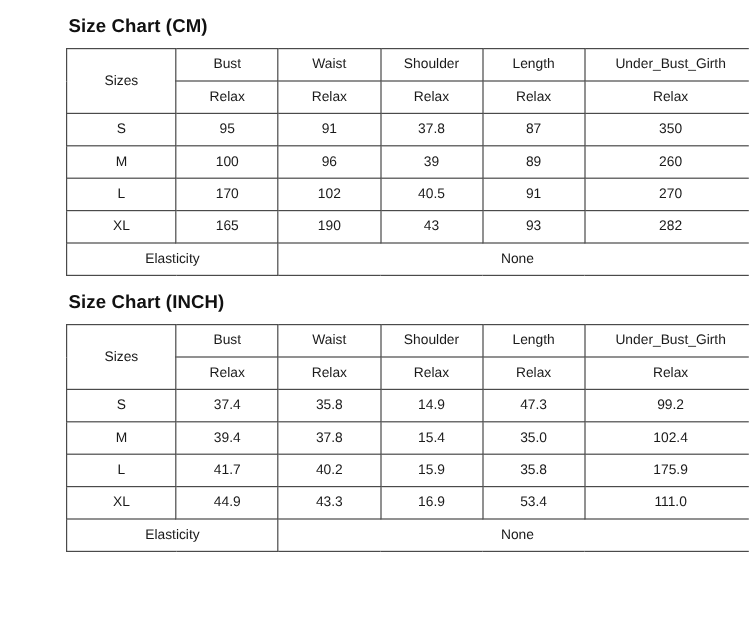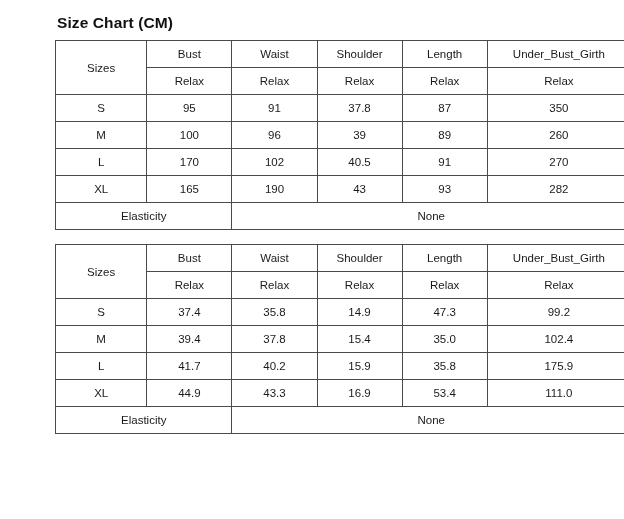--- a/index.html
+++ b/index.html
@@ -129,20 +129,21 @@
         </tr>
         <tr>
           <td class="elasticity-label" colspan="2">Elasticity</td>
           <td class="elasticity-value" colspan="4">None</td>
         </tr>
       </tbody>
     </table>
   </div>
 
   <div class="chart-block">
+    <div class="chart-title">Size Chart (INCH)</div>
     <table class="size-table">
       <colgroup>
         <col class="col-sizes">
         <col class="col-meas">
         <col class="col-meas">
         <col class="col-meas">
         <col class="col-meas">
         <col class="col-last">
       </colgroup>
       <tbody>

